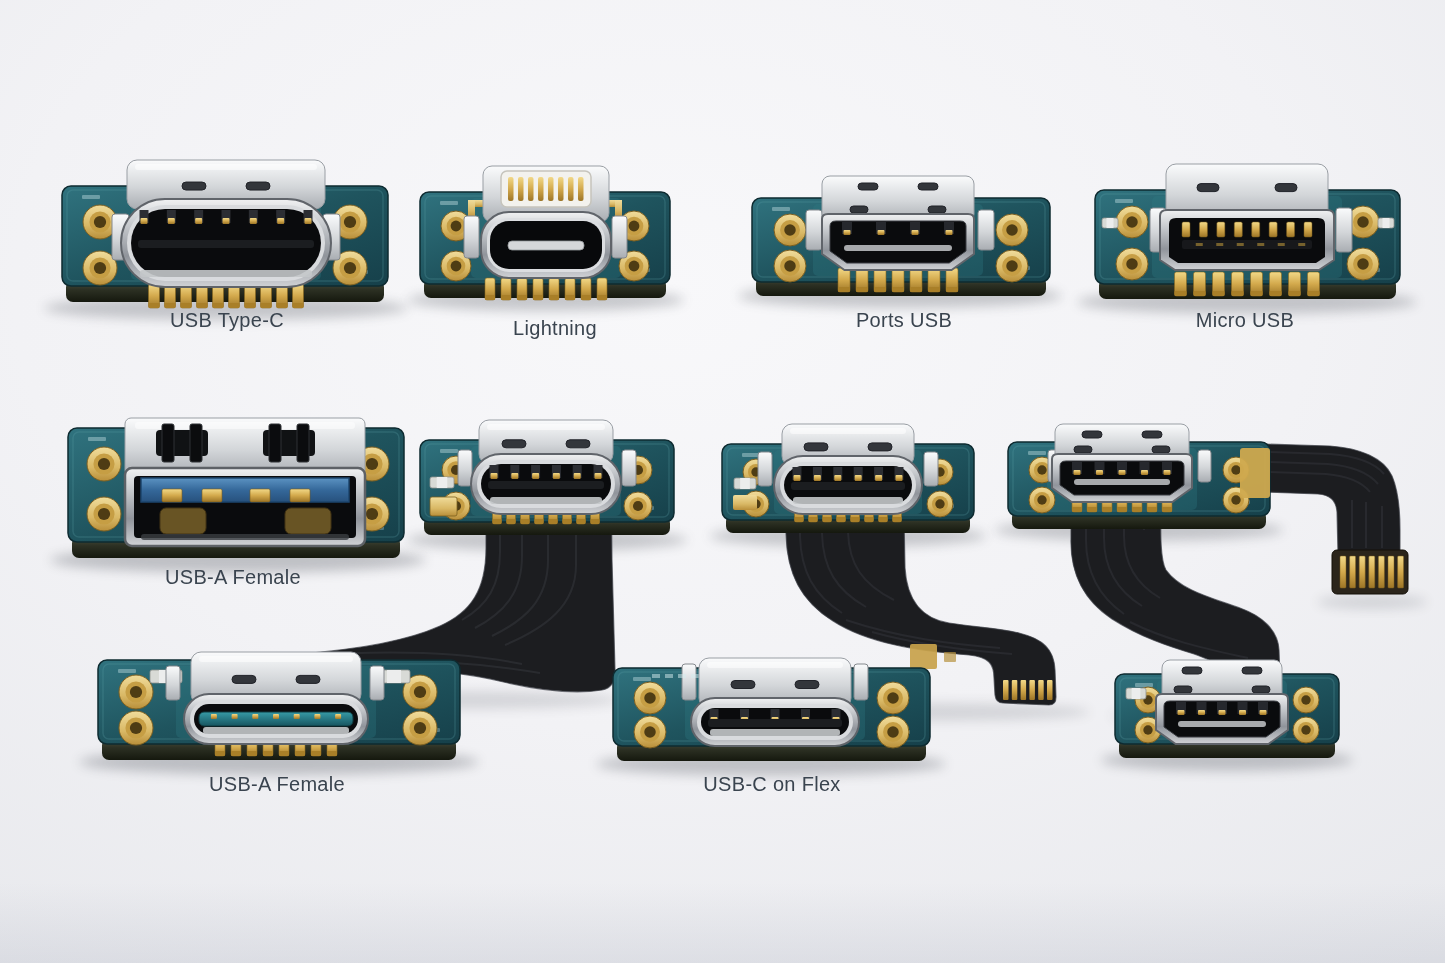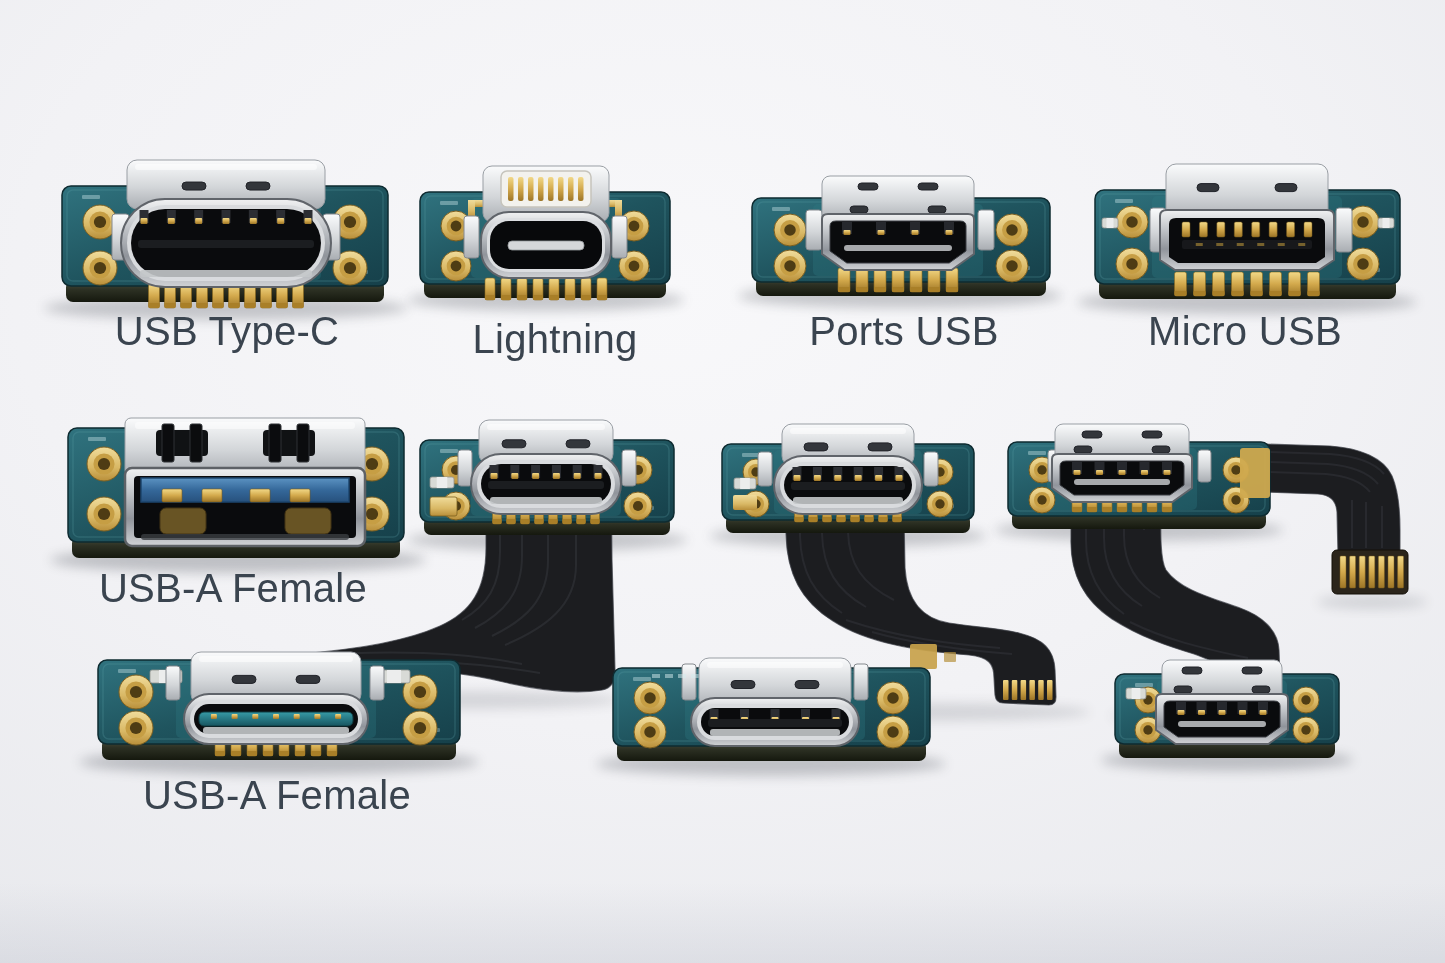--- a/index.html
+++ b/index.html
@@ -5,21 +5,21 @@
   html,body{margin:0;padding:0;background:#e9eaee;}
   #stage{position:relative;width:1445px;height:963px;overflow:hidden;
     background:radial-gradient(ellipse 1250px 850px at 46% 30%, #f8f8fa 0%, #f2f2f5 52%, #e7e8ec 100%);
     font-family:"Liberation Sans",sans-serif;}
   #stage::after{content:"";position:absolute;left:0;right:0;bottom:0;height:80px;
     background:linear-gradient(to bottom, rgba(200,203,214,0) 0%, rgba(186,190,202,.30) 100%);
     pointer-events:none;}
   svg{position:absolute;left:0;top:0;}
   .title{position:absolute;transform:translateX(-50%);color:#49525d;font-size:40px;
     font-weight:300;letter-spacing:1.5px;white-space:nowrap;}
-  .lbl{position:absolute;transform:translateX(-50%);color:#3a444f;font-size:40px;
+  .lbl{position:absolute;transform:translateX(-50%);color:#3a444f;font-size:20px;
     font-weight:400;letter-spacing:.3px;white-space:nowrap;}
 </style>
 </head>
 <body>
 
 <div id="stage">
   <svg id="scene" width="1445" height="963" viewBox="0 0 1445 963">
       <defs>
         <linearGradient id="pcbG" x1="0" y1="0" x2="1" y2="1">
           <stop offset="0" stop-color="#30737f"></stop>
@@ -727,13 +727,14 @@
       </g>
     </svg>
 
 
   <div class="lbl" style="left:227px;top:309px">USB Type-C</div>
   <div class="lbl" style="left:555px;top:317px">Lightning</div>
   <div class="lbl" style="left:904px;top:309px">Ports USB</div>
   <div class="lbl" style="left:1245px;top:309px">Micro USB</div>
   <div class="lbl" style="left:233px;top:566px">USB-A Female</div>
   <div class="lbl" style="left:277px;top:773px">USB-A Female</div>
+  <div class="lbl" style="left:772px;top:773px">USB-C on Flex</div>
 </div>
 
 </body></html>

